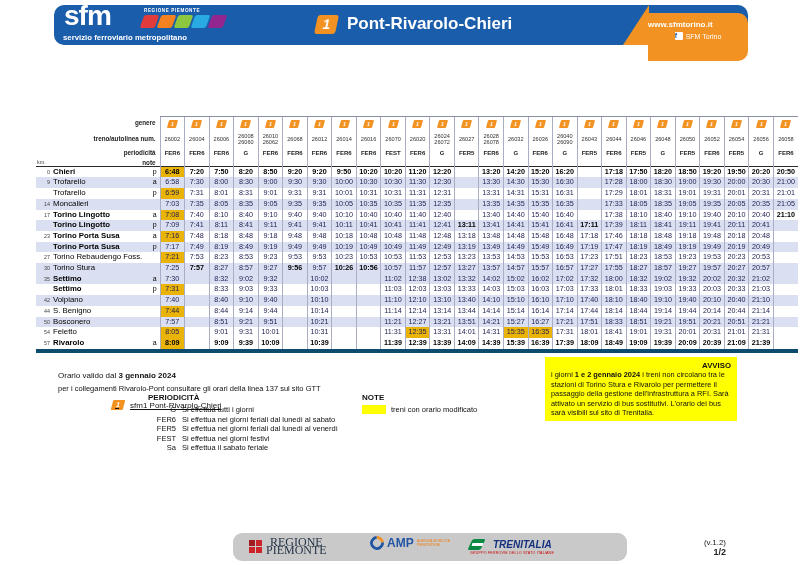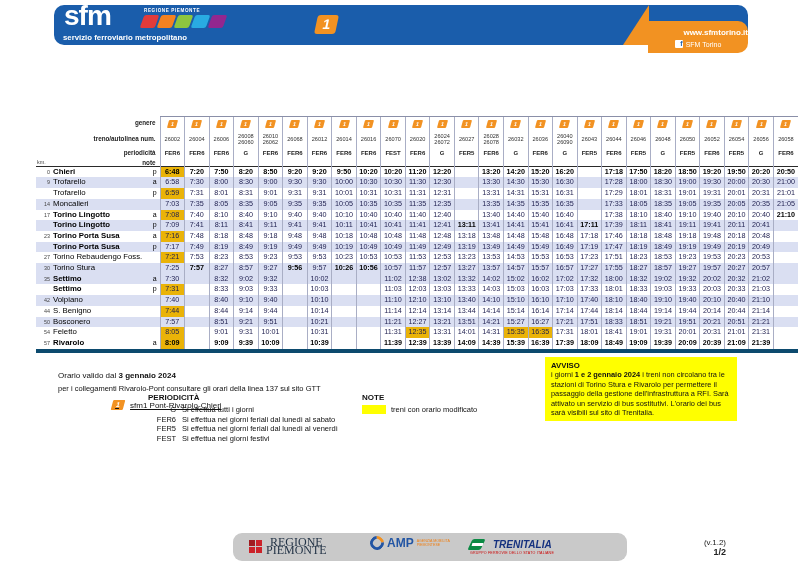--- a/index.html
+++ b/index.html
@@ -10,21 +10,21 @@
   .hdr{position:absolute;left:54px;top:5px;width:694px;height:40px;background:#1a5dab;border-radius:10px;}
   .sfm-word{position:absolute;left:10px;top:-5px;color:#fff;font-size:28px;font-weight:bold;letter-spacing:-1px;}
   .rp-top{position:absolute;left:90px;top:3px;font-size:4.6px;color:#fff;font-weight:bold;letter-spacing:.6px;}
   .plgs{position:absolute;left:88px;top:10px;display:flex;gap:2px;}
   .plg{width:15px;height:13px;transform:skewX(-20deg);border-radius:2px;}
   .sfm-sub{position:absolute;left:9px;top:28px;color:#fff;font-size:7.8px;font-weight:bold;}
   .badge1{position:absolute;left:262px;top:10px;width:21px;height:19px;background:#f29222;transform:skewX(-12deg);
           border-radius:3px;color:#fff;font-weight:bold;font-size:14px;text-align:center;line-height:19px;}
   .hdr-title{position:absolute;left:293px;top:9px;color:#fff;font-size:17px;font-weight:bold;}
   .hdr-or-tri{position:absolute;right:99px;top:0;width:0;height:0;border-bottom:40px solid #f29222;border-left:26px solid transparent;}
-  .hdr-or{position:absolute;right:0;top:16px;width:100px;height:32px;background:#f29222;border-radius:0 10px 10px 0;color:#fff;text-align:right;}
+  .hdr-or{position:absolute;right:0;top:8px;width:100px;height:48px;background:#f29222;border-radius:0 10px 10px 0;color:#fff;text-align:left;}
   .hdr-www{font-size:8px;font-weight:bold;margin-top:7px;}
   .hdr-fb{font-size:7px;margin-top:3px;display:flex;justify-content:center;gap:3px;align-items:center;}
   .fb{width:8px;height:8px;background:#fff;color:#1a5dab;font-size:7px;font-weight:bold;line-height:8px;border-radius:1px;display:inline-block;}
 
   
   #tt{position:absolute;left:36px;top:116px;width:762px;border-collapse:collapse;table-layout:fixed;}
   #tt td{padding:0;font-size:7.2px;height:10.7px;line-height:10.7px;text-align:center;white-space:nowrap;
          overflow:hidden;color:#1d1d4e;}
   #tt .lbl{text-align:right;font-size:6.3px;font-weight:bold;color:#222;padding-right:4px;}
   #tt .tc{border-left:1px solid #a9aec5;}
@@ -53,21 +53,21 @@
   .lrow{display:flex;line-height:9.6px;}
   .lrow .code{width:28px;text-align:right;margin-right:6px;}
   .noteblk{position:absolute;left:362px;top:393px;font-size:7.5px;color:#111;}
   .noteblk .ttl{font-weight:bold;font-size:8px;margin-bottom:3px;}
   .noteblk .row{display:flex;gap:5px;align-items:center;}
   .ysw{width:24px;height:9px;background:#ffff00;display:inline-block;}
 
   
   .avviso{position:absolute;left:545px;top:357px;width:180px;background:#ffff00;padding:4px 6px;
           font-size:7.4px;line-height:9.4px;color:#111;}
-  .avviso .ttl{font-weight:bold;font-size:7.8px;}
+  .avviso .ttl{font-weight:bold;font-size:7.8px;text-align:right;}
 
   
   .fbar{position:absolute;left:233px;top:533px;width:394px;height:28px;background:#c9c9c9;border-radius:9px;}
   .regp{position:absolute;left:16px;top:5px;display:flex;gap:4px;align-items:center;}
   .rpsq{width:13px;height:13px;display:grid;grid-template-columns:6px 6px;grid-template-rows:6px 6px;gap:1px;}
   .rpsq span{background:#cc2229;}
   .rpsq span:first-child{background:#a01b20;}
   .regp .txt{font-family:Liberation Serif, serif;font-size:12px;line-height:8px;color:#243447;text-align:center;}
   .amp{position:absolute;left:137px;top:3px;display:flex;gap:3px;align-items:center;}
   .ampc{width:14px;height:14px;border-radius:50%;border:3px solid #2255a4;border-top-color:#f29222;box-sizing:border-box;transform:rotate(40deg);}
@@ -91,20 +91,21 @@
   <div class="rp-top">REGIONE PIEMONTE</div>
   <div class="plgs">
     <span class="plg" style="background:#e23b3b"></span>
     <span class="plg" style="background:#f58220"></span>
     <span class="plg" style="background:#8dc63f"></span>
     <span class="plg" style="background:#29abe2"></span>
     <span class="plg" style="background:#93278f"></span>
   </div>
   <div class="sfm-sub">servizio ferroviario metropolitano</div>
   <div class="badge1">1</div>
+  <div class="hdr-title">Pont-Rivarolo-Chieri</div>
   <div class="hdr-or-tri"></div>
   <div class="hdr-or">
     <div class="hdr-www">www.sfmtorino.it</div>
     <div class="hdr-fb">
       <span class="fb">f</span>
       <span>SFM Torino</span>
     </div>
   </div>
 </div>
 
@@ -809,20 +810,24 @@
       <span>Si effettua nei giorni feriali dal lunedì al sabato</span>
     </div>
   <div class="lrow">
       <span class="code">FER5</span>
       <span>Si effettua nei giorni feriali dal lunedì al venerdì</span>
     </div>
   <div class="lrow">
       <span class="code">FEST</span>
       <span>Si effettua nei giorni festivi</span>
     </div>
+  <div class="lrow">
+      <span class="code">Sa</span>
+      <span>Si effettua il sabato feriale</span>
+    </div>
 </div>
 
 <div class="noteblk">
   <div class="ttl">NOTE</div>
   <div class="row">
     <span class="ysw"></span>
     <span>treni con orario modificato</span>
   </div>
 </div>
 

